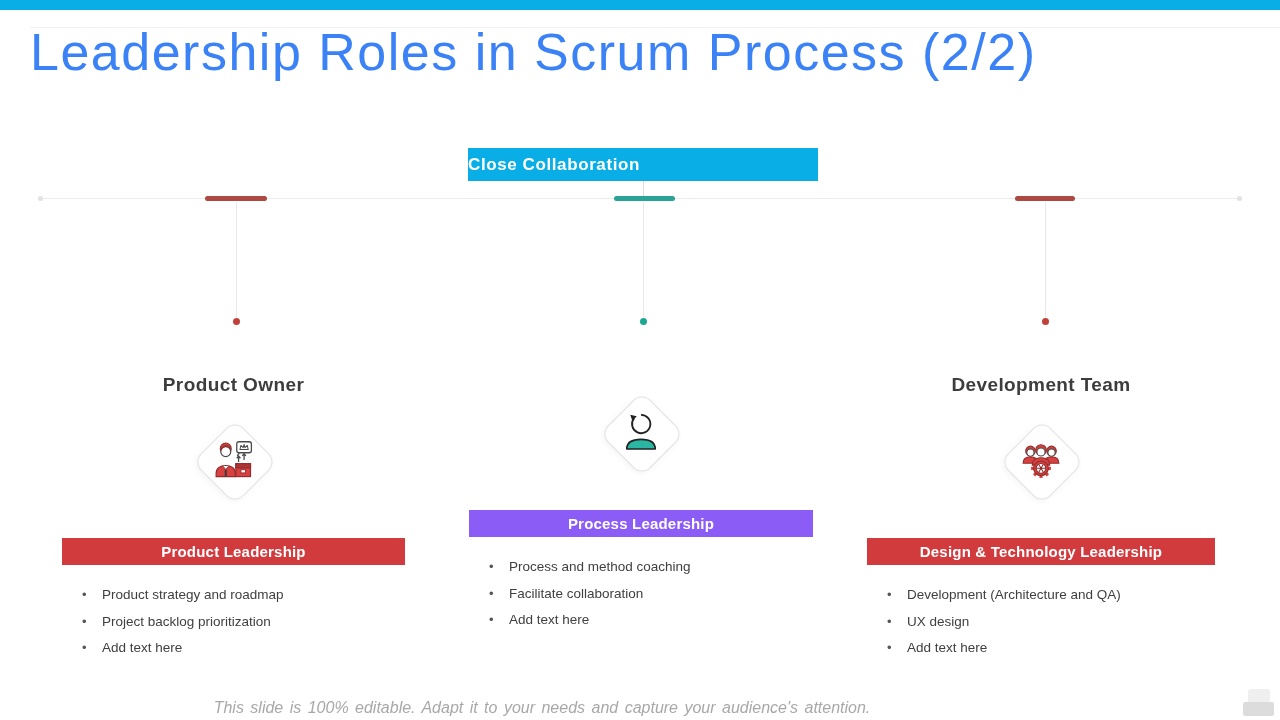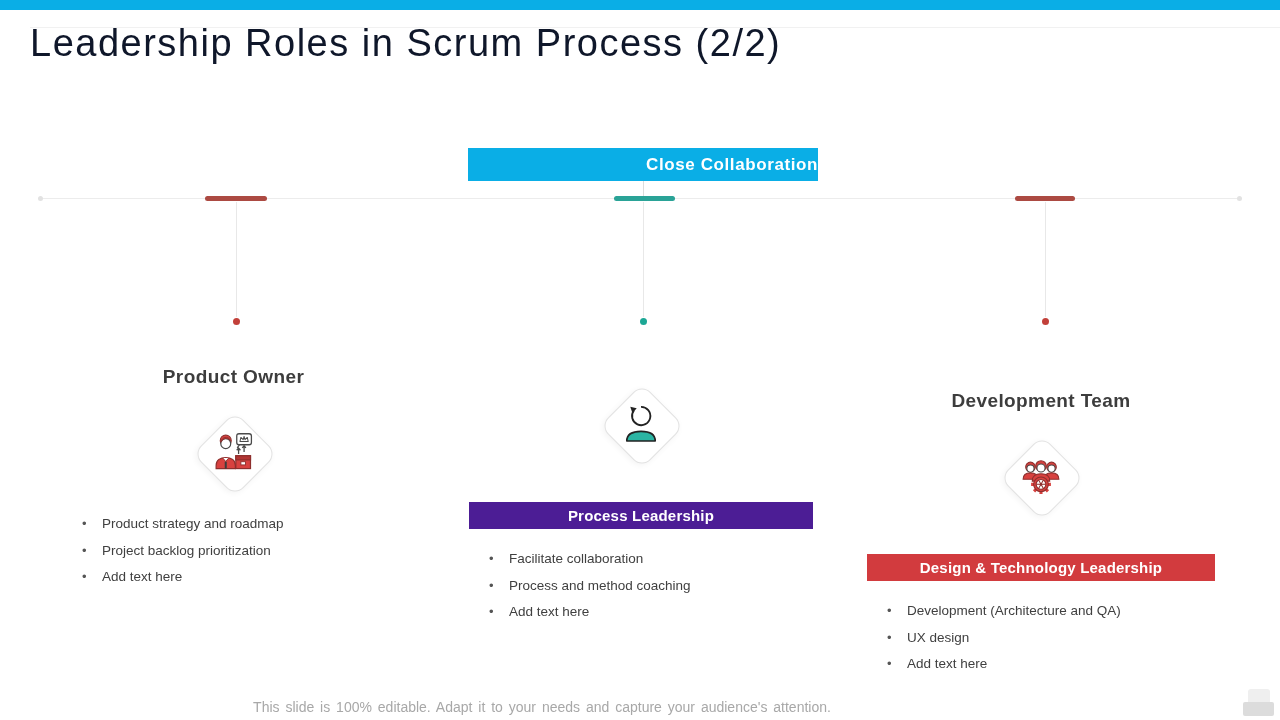--- a/index.html
+++ b/index.html
@@ -1,61 +1,61 @@
 <!DOCTYPE html>
 <html><head>
 <meta charset="utf-8">
 <style>
   html,body{margin:0;padding:0;background:#fff;}
   .slide{position:relative;width:1280px;height:720px;background:#ffffff;overflow:hidden;
          font-family:"Liberation Sans",sans-serif;}
   .topbar{position:absolute;left:0;top:0;width:1280px;height:10px;background:#0aaee6;}
   .hairline{position:absolute;left:30px;top:27px;width:1250px;height:1px;background:#f1f1f1;}
-  .title{position:absolute;left:30px;top:22px;font-size:38px;font-weight:400;color:#0f172a;
+  .title{position:absolute;left:30px;top:22px;font-size:52px;font-weight:400;color:#3b82f6;
          letter-spacing:1.5px;white-space:nowrap;}
   .subtitle{position:absolute;left:30px;top:81px;font-size:12.5px;color:#7f7f7f;
             word-spacing:4px;letter-spacing:.2px;white-space:nowrap;}
   .banner{position:absolute;left:468px;top:148px;width:350px;height:33px;background:#0aaee6;
-          color:#fff;font-size:17px;font-weight:bold;letter-spacing:.6px;text-align:right;
+          color:#fff;font-size:17px;font-weight:bold;letter-spacing:.6px;text-align:left;
           line-height:33px;}
   .banner-stem{position:absolute;left:643px;top:181px;width:1px;height:17px;background:#dcdcdc;}
   .tl-line{position:absolute;left:40px;top:198px;width:1200px;height:1px;background:#ececec;}
   .tl-end{position:absolute;top:196px;width:5px;height:5px;border-radius:50%;background:#e2e2e2;}
   .tl-end.left{left:38px;} .tl-end.right{left:1237px;}
   .seg{position:absolute;top:196px;height:5px;border-radius:2.5px;}
   .seg.s1{left:205px;width:62px;background:#ac4a42;}
   .seg.s2{left:614px;width:61px;background:#2aa397;}
   .seg.s3{left:1015px;width:60px;background:#ac4a42;}
   .vline{position:absolute;top:202px;width:1px;height:115px;background:#e8e8e8;}
   .vline.v1{left:236px;} .vline.v2{left:643px;} .vline.v3{left:1045px;}
   .dot{position:absolute;top:318px;width:7px;height:7px;border-radius:50%;}
   .dot.d1{left:233px;background:#c2403a;}
   .dot.d2{left:640px;background:#1ca795;}
   .dot.d3{left:1042px;background:#c2403a;}
-  .col{position:absolute;top:360px;}
+  .col{position:absolute;top:368px;}
   .col.c1{left:62px;width:343px;}
   .col.c2{left:469px;width:344px;}
-  .col.c3{left:867px;width:348px;margin-top:24px;}
+  .col.c3{left:867px;width:348px;}
   .role{padding-top:5px;text-align:center;font-size:19px;font-weight:bold;color:#3d3d3d;
         letter-spacing:.4px;line-height:23px;}
   .diamond-wrap{position:relative;width:82px;height:82px;margin:24px auto 0;}
   .diamond{position:absolute;left:12px;top:12px;width:58px;height:58px;background:#fff;
            border:1.5px solid #e2e2e2;border-radius:12px;transform:rotate(45deg);
            box-shadow:0 2px 6px rgba(0,0,0,.05);}
   .icon{position:absolute;left:19px;top:19px;width:44px;height:44px;}
   .header-bar{margin-top:36px;height:27px;line-height:27px;text-align:center;color:#fff;
               font-size:15px;font-weight:bold;letter-spacing:.2px;}
   .header-bar.red{background:#d23b3e;}
-  .header-bar.teal{background:#4c1d95;}
+  .header-bar.teal{background:#8b5cf6;}
   .bullets{margin:17px 0 0;padding:0;list-style:none;}
   .bullets li{position:relative;padding-left:40px;line-height:26.5px;font-size:13.5px;
               color:#404040;}
   .bullets li::before{content:"•";position:absolute;left:20px;color:#555;font-size:13px;}
-  .footer{position:absolute;left:0;top:699px;width:1084px;text-align:center;font-size:14px;
-          color:#a8a8a8;word-spacing:2px;}
+  .footer{position:absolute;left:0;top:699px;width:1084px;text-align:center;font-size:16px;
+          color:#a8a8a8;word-spacing:2px;font-style:italic;}
   .wm1{position:absolute;left:1248px;top:689px;width:22px;height:16px;background:#efefef;
        border-radius:3px;}
   .wm2{position:absolute;left:1243px;top:702px;width:31px;height:14px;background:#dcdcdc;
        border-radius:2px;}
 </style>
 </head>
 <body>
 
 <div class="slide">
   <div class="topbar"></div>
@@ -93,40 +93,41 @@
         <rect x="26" y="27" width="16" height="4.5" fill="#b23533" stroke="#8e2f2d" stroke-width="1.3"></rect>
         <rect x="31.5" y="33.5" width="5" height="3.5" fill="#fff" stroke="#8e2f2d" stroke-width="1"></rect>
         <circle cx="15" cy="10.5" r="6" fill="#d8413f" stroke="#8e2f2d" stroke-width="1.2"></circle>
         <circle cx="15" cy="13.8" r="5.4" fill="#fff" stroke="#4a4a4a" stroke-width="1.3"></circle>
         <path d="M9.8 12 a5.6 5.6 0 0 1 8.5 -4.2 l1.8 2.6 a6 6 0 0 0 -10.3 1.6 z" fill="#d8413f" stroke="#8e2f2d" stroke-width="1"></path>
         <path d="M4.5 41 v-3.5 c0-5.5 4.5-8.5 10.5-8.5 s10.5 3 10.5 8.5 v3.5 z" fill="#d8413f" stroke="#8e2f2d" stroke-width="1.3"></path>
         <path d="M11.8 29.5 l3.2 3.8 3.2-3.8" fill="#fff" stroke="#8e2f2d" stroke-width="1"></path>
         <path d="M15 33.5 v7.5" stroke="#3c3c3c" stroke-width="2.2"></path>
       </svg>
     </div>
+    <div class="header-bar red">Product Leadership</div>
     <ul class="bullets">
       <li>Product strategy and roadmap</li>
       <li>Project backlog prioritization</li>
       <li>Add text here</li>
     </ul>
   </div>
 
   <div class="col c2">
     <div class="diamond-wrap">
       <div class="diamond"></div>
       <svg class="icon" viewBox="0 0 48 48">
         <path d="M16.2 8.2 A10 10 0 1 0 24 4.2" fill="none" stroke="#222" stroke-width="2"></path>
         <path d="M12.3 4.2 l7 1.4 -4.6 5.6 z" fill="#222"></path>
         <path d="M8.5 41.5 c0-7.5 7-10.5 15.5-10.5 s15.5 3 15.5 10.5 z" fill="#2bb5a3" stroke="#222" stroke-width="1.8" stroke-linejoin="round"></path>
       </svg>
     </div>
     <div class="header-bar teal">Process Leadership</div>
     <ul class="bullets">
+      <li>Process and method coaching</li>
       <li>Facilitate collaboration</li>
-      <li>Process and method coaching</li>
       <li>Add text here</li>
     </ul>
   </div>
 
   <div class="col c3">
     <div class="role">Development Team</div>
     <div class="diamond-wrap">
       <div class="diamond"></div>
       <svg class="icon" viewBox="0 0 48 48">
         <circle cx="12.5" cy="13" r="5.2" fill="#d8413f" stroke="#8e2f2d" stroke-width="1.2"></circle>

